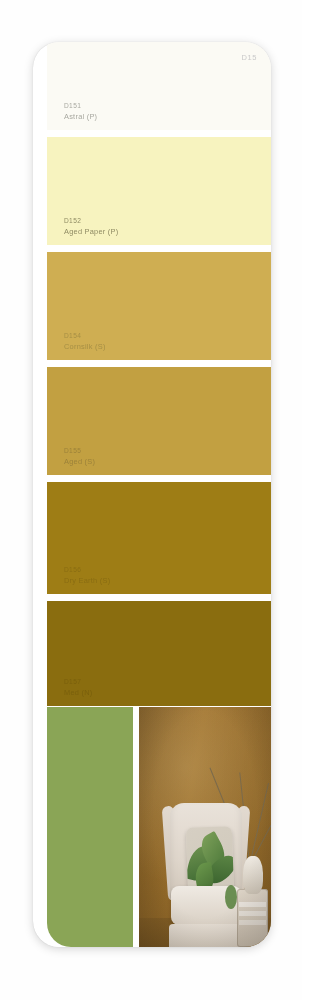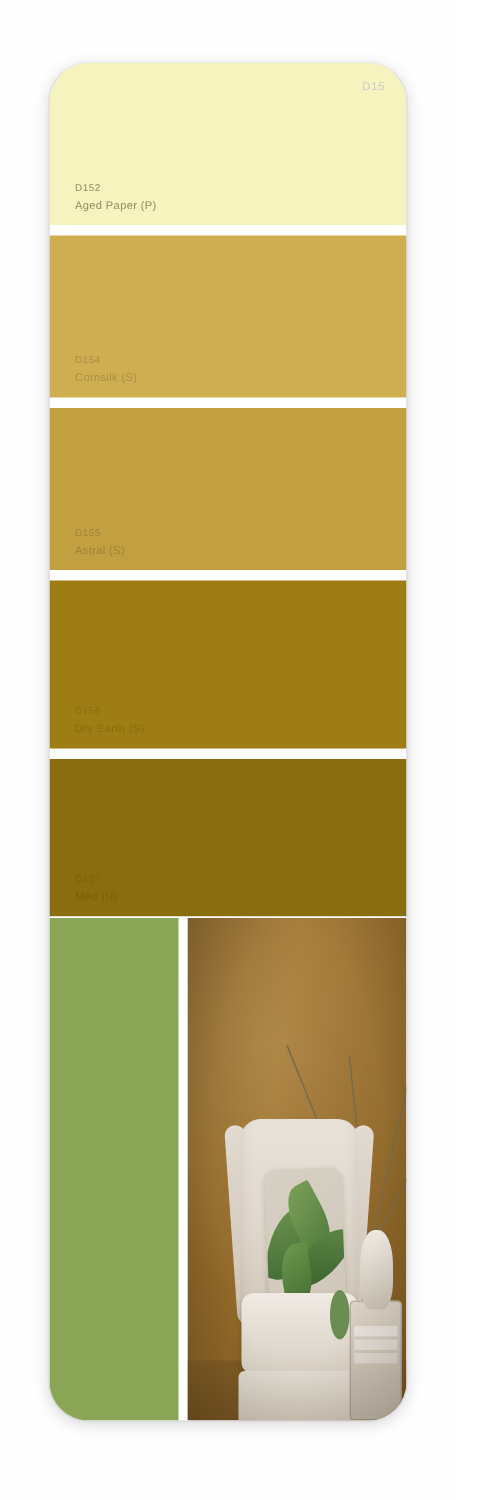--- a/index.html
+++ b/index.html
@@ -18,20 +18,21 @@
   
   .card{
     position:absolute;
     left:33px; top:42px;
     width:238px; height:905px;
     background:#ffffff;
     border-radius:26px;
     overflow:hidden;
     box-shadow:0 2px 10px rgba(0,0,0,0.17),
                0 0 1px rgba(0,0,0,0.18);
+    padding-left:14px;
   }
   .card-inner{
     position:relative;
     width:100%; height:100%;
     display:flex;
     flex-direction:column;
   }
 
   
   .collection-code{
@@ -235,36 +236,42 @@
 <body>
 
 <div class="stage">
 
   <div class="card">
     <div class="card-inner">
 
       <div class="collection-code">D15</div>
 
       <div class="bands">
+          <div class="band" style="background: rgb(251, 250, 244); height: 88px;">
+            <div class="band-labels">
+              <span class="band-code" style="color: rgb(168, 168, 160);">D151</span>
+              <span class="band-name" style="color: rgb(168, 168, 160);">Astral (P)</span>
+            </div>
+          </div>
           <div class="band" style="background: rgb(247, 243, 191); height: 108px;">
             <div class="band-labels">
               <span class="band-code" style="color: rgb(143, 139, 99);">D152</span>
               <span class="band-name" style="color: rgb(143, 139, 99); text-align: center;">Aged Paper (P)</span>
             </div>
           </div>
           <div class="band" style="background: rgb(207, 174, 82); height: 108px;">
             <div class="band-labels">
               <span class="band-code" style="color: rgb(166, 143, 69);">D154</span>
               <span class="band-name" style="color: rgb(166, 143, 69);">Cornsilk (S)</span>
             </div>
           </div>
           <div class="band" style="background: rgb(194, 160, 65); height: 108px;">
             <div class="band-labels">
               <span class="band-code" style="color: rgb(156, 130, 57);">D155</span>
-              <span class="band-name" style="color: rgb(156, 130, 57);">Astral (S)</span>
+              <span class="band-name" style="color: rgb(156, 130, 57);">Aged (S)</span>
             </div>
           </div>
           <div class="band" style="background: rgb(158, 125, 21); height: 112px;">
             <div class="band-labels">
               <span class="band-code" style="color: rgb(138, 109, 18);">D156</span>
               <span class="band-name" style="color: rgb(138, 109, 18);">Dry Earth (S)</span>
             </div>
           </div>
           <div class="band" style="background: rgb(138, 109, 15); height: 105px;">
             <div class="band-labels">

